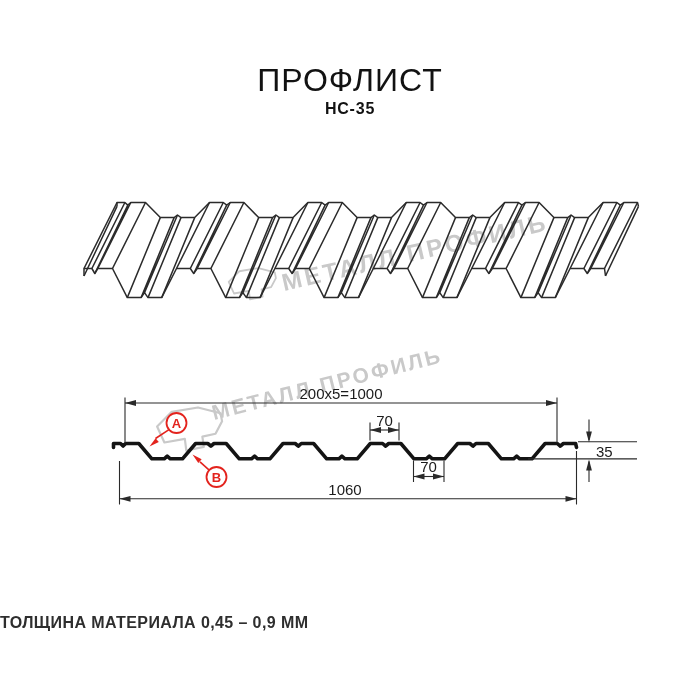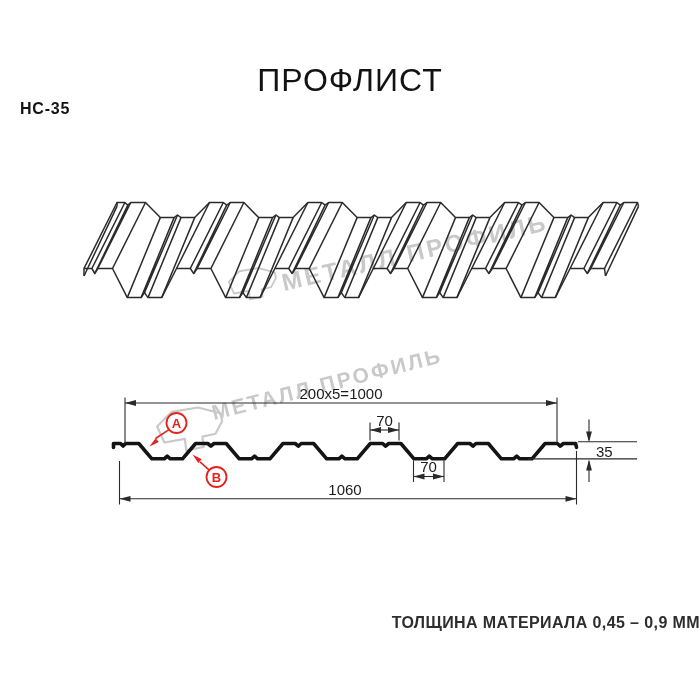--- a/index.html
+++ b/index.html
@@ -1,23 +1,23 @@
 <!DOCTYPE html>
 <html><head>
 <meta charset="utf-8">
 <style>
   html,body{margin:0;padding:0;background:#fff;}
   .page{position:relative;width:700px;height:700px;background:#ffffff;overflow:hidden;
         font-family:"Liberation Sans", sans-serif;}
   .title{position:absolute;top:62px;left:0;right:0;text-align:center;
          font-size:32px;font-weight:normal;letter-spacing:1px;color:#121212;}
-  .subtitle{position:absolute;top:100px;left:0;right:0;text-align:left;
-         font-size:16px;font-weight:bold;letter-spacing:0.8px;color:#121212;margin-left:20px;}
-  .footer{position:absolute;top:614px;left:0;right:0;text-align:right;
-         font-size:16px;font-weight:bold;letter-spacing:0.4px;color:#2e2e2e;padding-left:28px;}
+  .subtitle{position:absolute;top:100px;left:0;right:0;text-align:center;
+         font-size:16px;font-weight:bold;letter-spacing:0.8px;color:#121212;}
+  .footer{position:absolute;top:614px;left:0;right:0;text-align:left;
+         font-size:16px;font-weight:bold;letter-spacing:0.4px;color:#2e2e2e;}
   svg{position:absolute;left:0;top:0;}
   .dimline{stroke:#2a2a2a;stroke-width:1.1;fill:none;}
   .dimtext{font-family:"Liberation Sans", sans-serif;font-size:15px;fill:#1b1b1b;}
   .arrow{fill:#2a2a2a;stroke:none;}
   .wmtext{font-family:"Liberation Sans", sans-serif;font-weight:bold;fill:#c9c9c9;}
   .red{stroke:#e3231d;fill:none;}
   .redtext{font-family:"Liberation Sans", sans-serif;font-size:13px;font-weight:bold;
            fill:#e3231d;}
 </style>
 </head>

